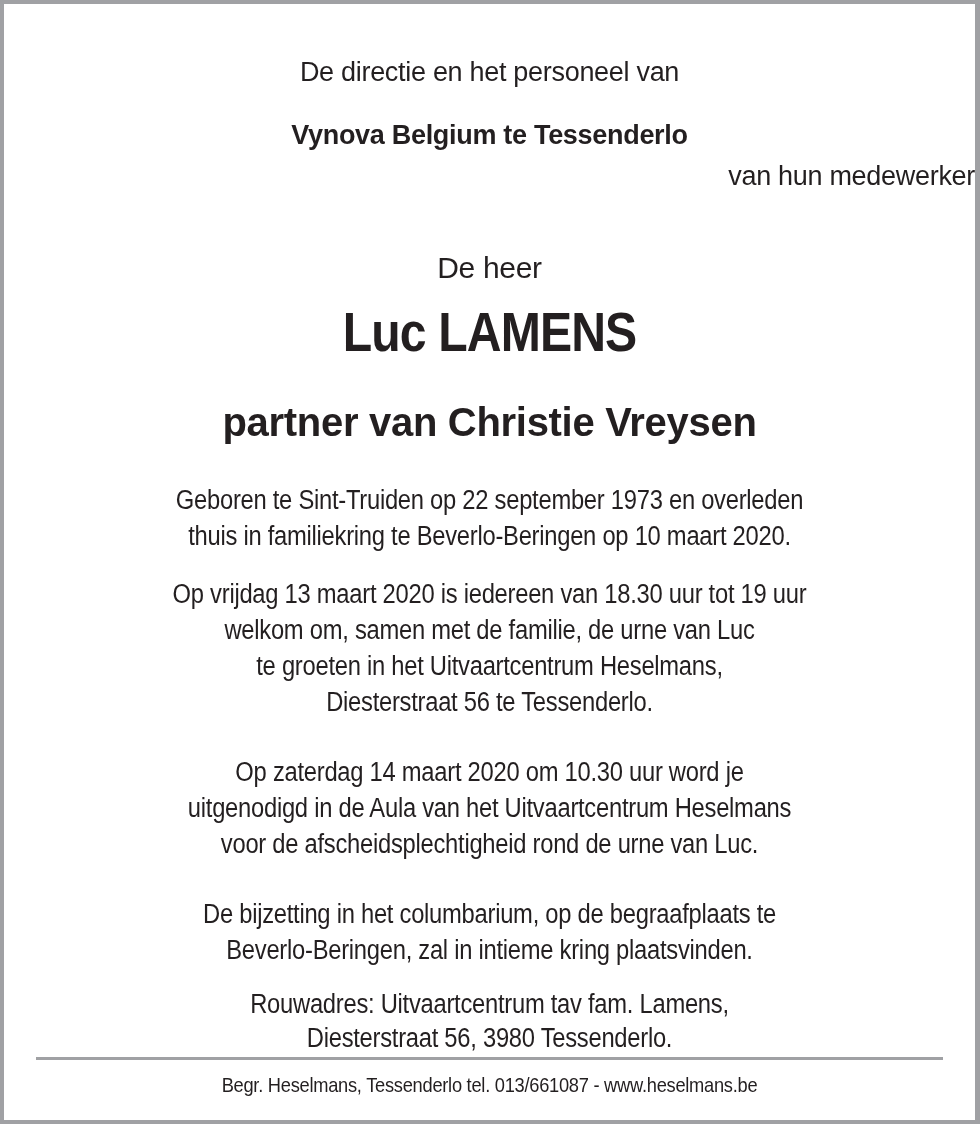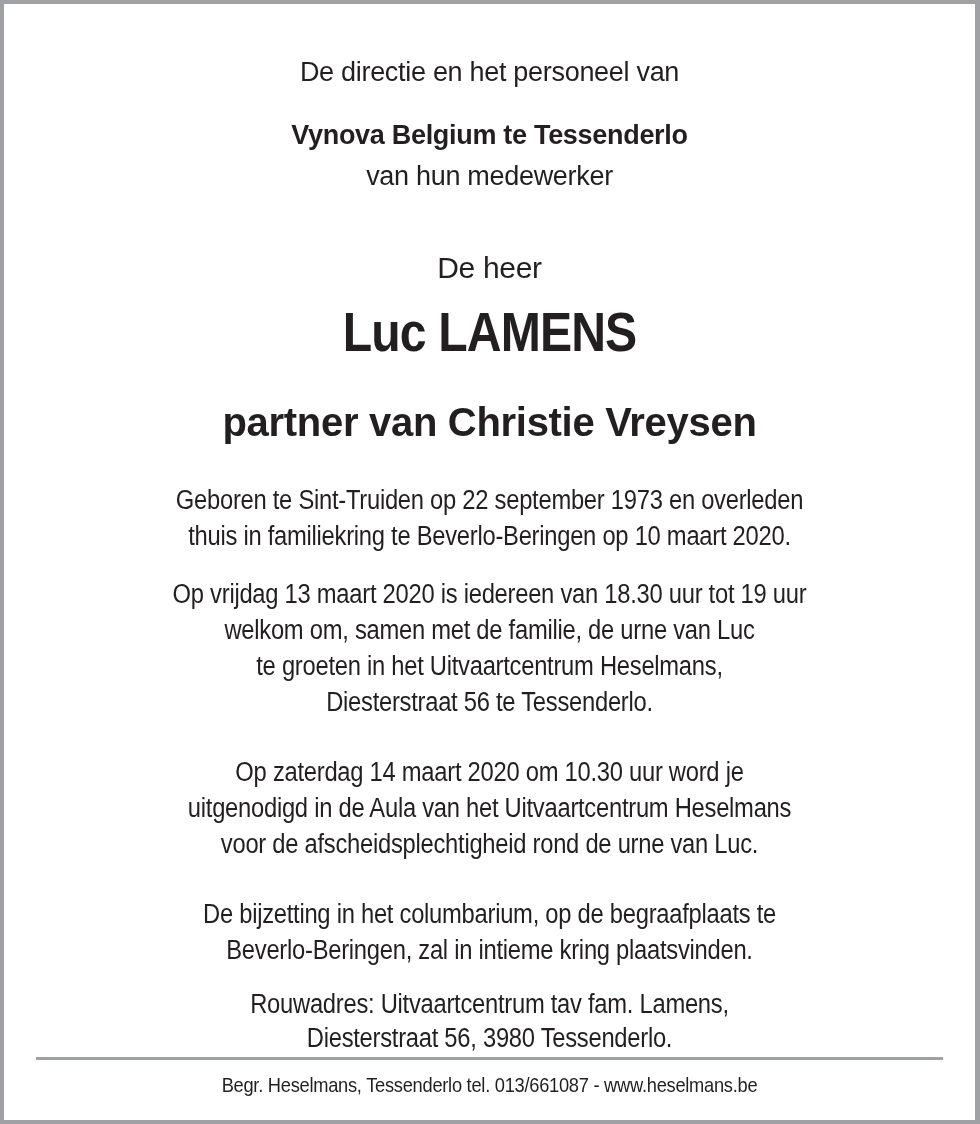--- a/index.html
+++ b/index.html
@@ -56,21 +56,21 @@
       transform: scaleX(0.87);
     }
   </style>
 </head>
 <body>
 
 <div class="card">
 
   <div class="line" style="top:52px;">De directie en het personeel van</div>
   <div class="line bold" style="top:88px;margin-top:27px;">Vynova Belgium te Tessenderlo</div>
-  <div class="line" style="top:156px;">van hun medewerker</div>
+  <div class="line" style="top:156px;text-align:right;">van hun medewerker</div>
 
   <div class="line heer" style="top:218px;">De heer</div>
 
   <div class="line name" style="top:296px;">Luc LAMENS</div>
 
   <div class="line partner" style="top:400px;">partner van Christie Vreysen</div>
 
   <div class="line condensed" style="top:480px;">Geboren te Sint-Truiden op 22 september 1973 en overleden</div>
   <div class="line condensed" style="top:516px;">thuis in familiekring te Beverlo-Beringen op 10 maart 2020.</div>
 

